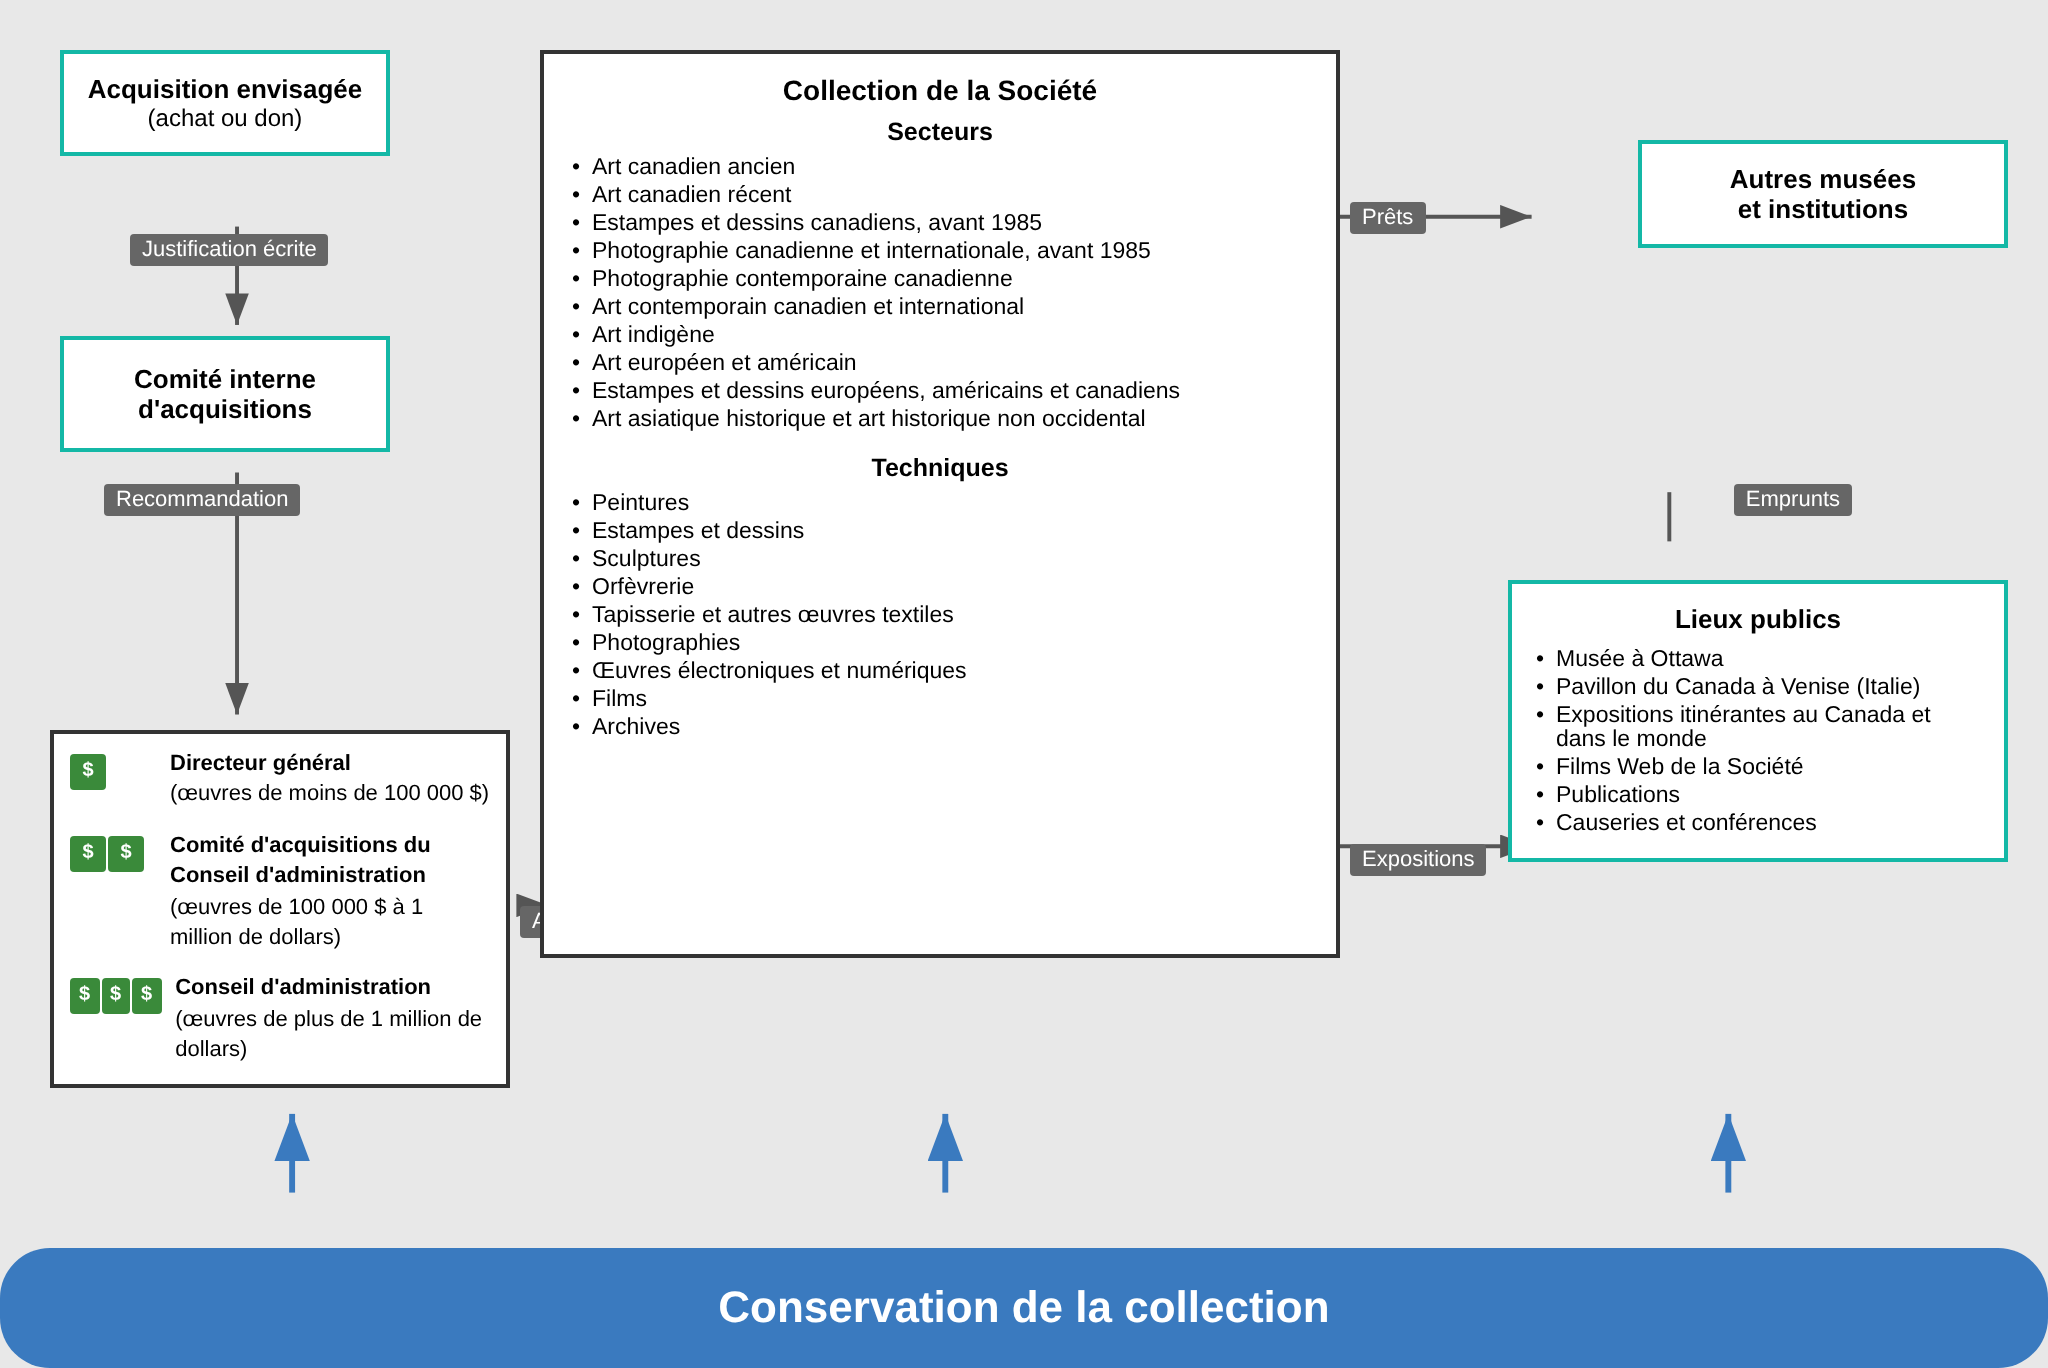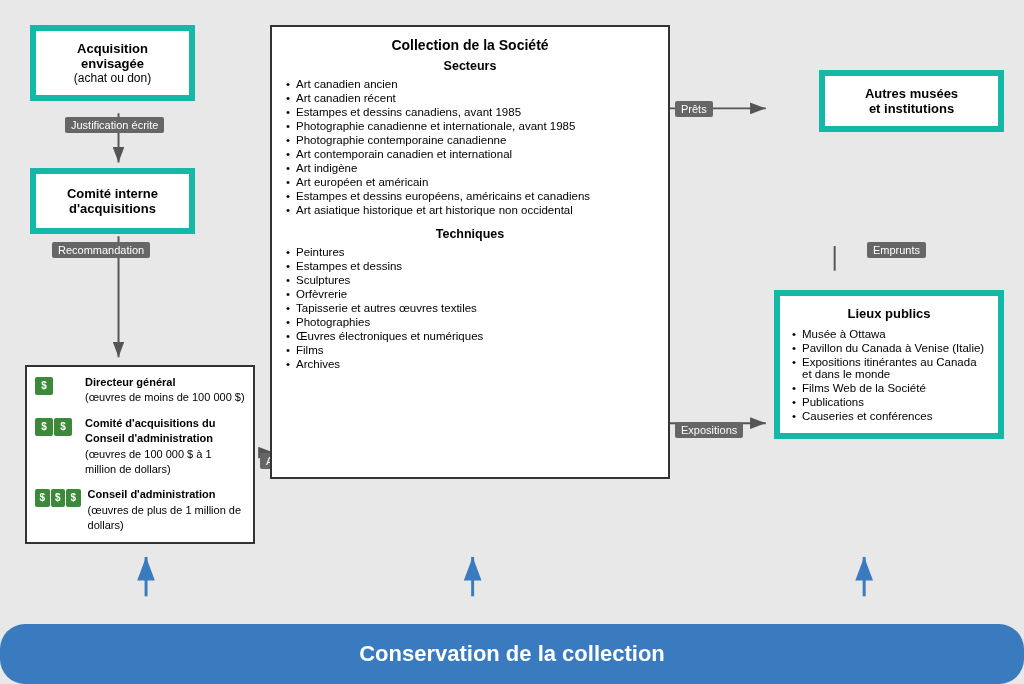--- a/index.html
+++ b/index.html
@@ -15,21 +15,21 @@
       position: absolute;
       top: 10px;
       left: 10px;
       right: 10px;
       bottom: 70px;
       background: #e8e8e8;
     }
     .box {
       position: absolute;
       background: white;
-      border: 6px solid #14b8a6;
+      border: 2px solid #14b8a6;
       text-align: center;
     }
     
     .center-box {
       position: absolute;
       left: 260px;
       top: 15px;
       width: 400px;
       bottom: 0px;
       border: 2px solid #333;
@@ -261,21 +261,21 @@
 
   <div class="box" style="right:10px; top:60px; width:185px; padding:10px 8px;">
     <div style="font-weight:bold; font-size:13px;">Autres musées</div>
     <div style="font-weight:bold; font-size:13px;">et institutions</div>
   </div>
 
   <div class="arrow-label" style="right:88px; top:232px;">Emprunts</div>
 
   <div class="arrow-label" style="left:665px; top:412px;">Expositions</div>
 
-  <div class="box" style="right:10px; top:280px; width:230px; padding:10px 12px; text-align:left;">
+  <div class="box" style="right:10px; top:280px; width:250px; padding:10px 12px; text-align:left;">
     <div style="font-weight:bold; font-size:13px; text-align:center; margin-bottom:6px;">Lieux publics</div>
     <ul class="bullet-list">
       <li>Musée à Ottawa</li>
       <li>Pavillon du Canada à Venise (Italie)</li>
       <li>Expositions itinérantes au Canada et dans le monde</li>
       <li>Films Web de la Société</li>
       <li>Publications</li>
       <li>Causeries et conférences</li>
     </ul>
   </div>

